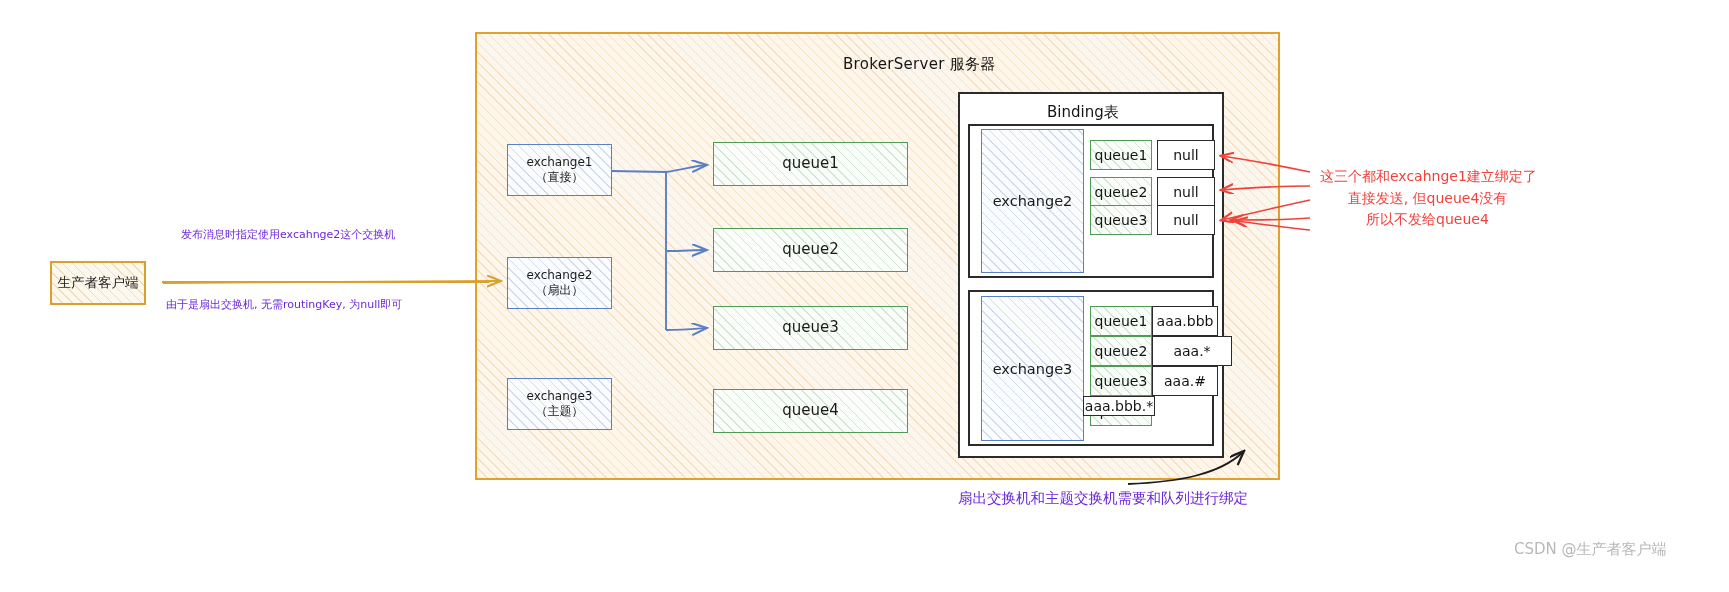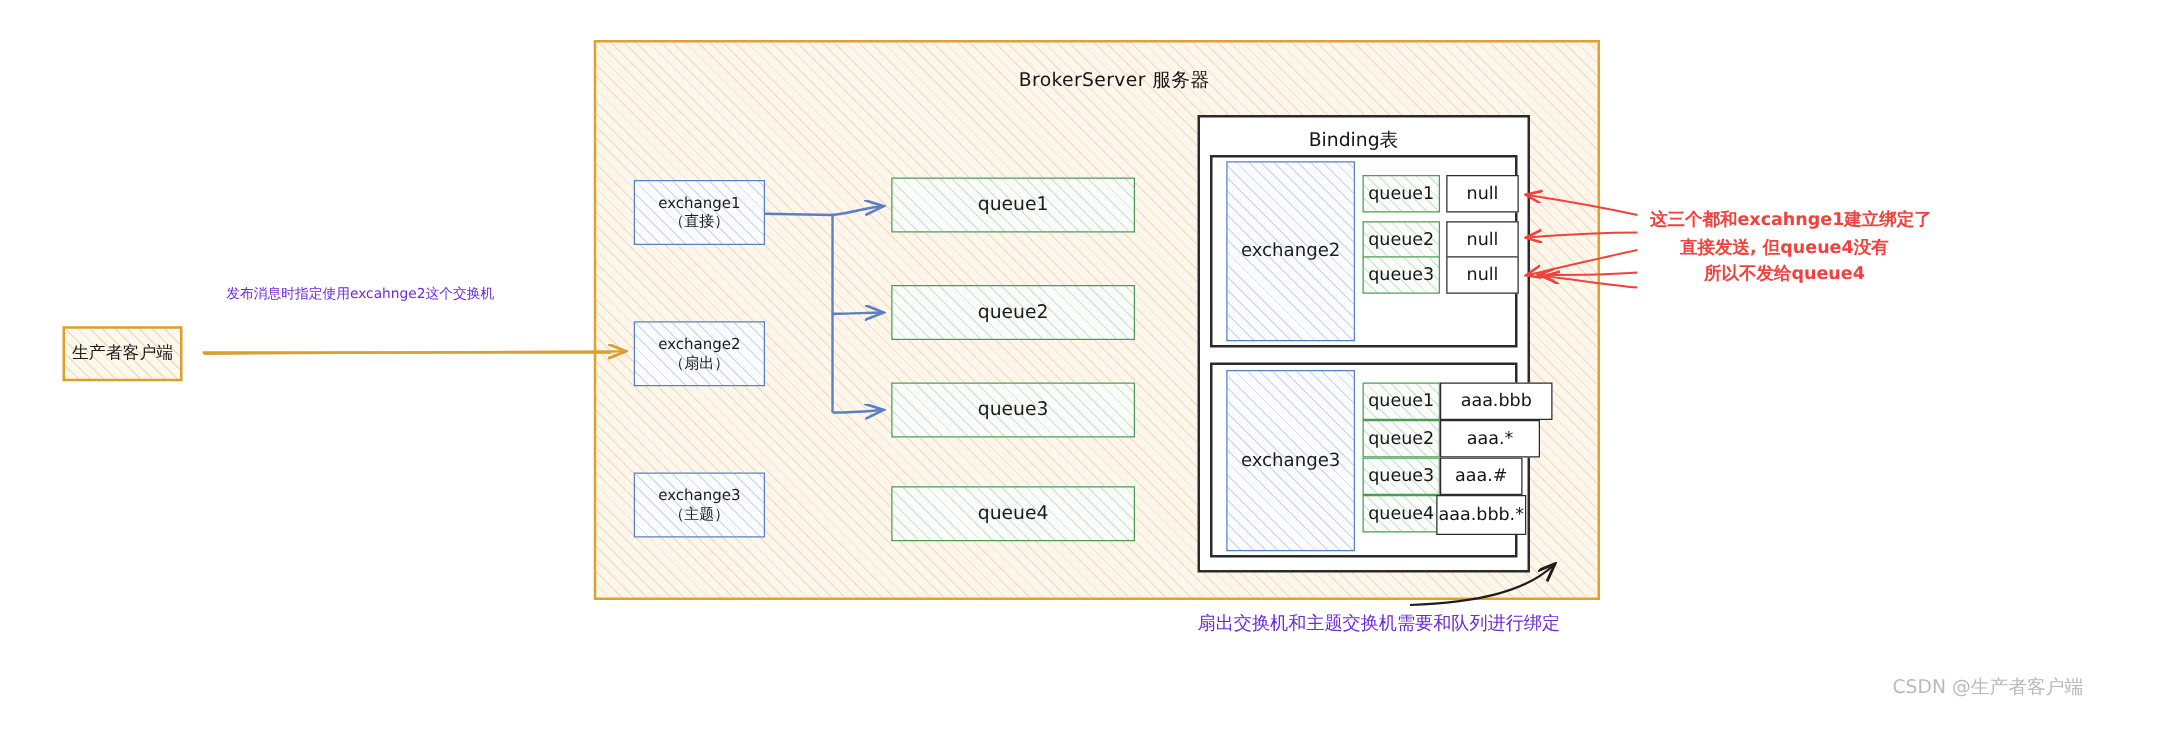--- a/index.html
+++ b/index.html
@@ -37,21 +37,21 @@
         rgba(214,160,60,.30) 0px, rgba(214,160,60,.30) 1px,
         rgba(255,255,255,0) 1px, rgba(255,255,255,0) 7px);
   }
 
   
   .box{position:absolute;box-sizing:border-box;display:flex;
        align-items:center;justify-content:center;text-align:center;
        line-height:1.28;color:#1b1b1b;}
 
   .broker-panel{border:2px solid #e0a22c;}
-  .broker-title{position:absolute;color:#161616;font-size:15px;letter-spacing:.3px;}
+  .broker-title{position:absolute;color:#161616;font-size:15px;letter-spacing:.3px;margin-left:28px;}
 
   .exchange-box{border:1.6px solid #5b7fc4;font-size:12px;}
   .queue-box{border:1.6px solid #4f9a54;font-size:15px;}
 
   .binding-outer{position:absolute;box-sizing:border-box;
      border:2.4px solid #2b2b2b;background:#ffffff;}
   .binding-title{position:absolute;font-size:15px;color:#141414;}
   .bind-group{position:absolute;box-sizing:border-box;border:2.2px solid #2b2b2b;background:#fff;}
   .bind-ex{position:absolute;box-sizing:border-box;border:1.6px solid #5b7fc4;
      display:flex;align-items:center;justify-content:center;font-size:14.5px;color:#1b1b1b;}
@@ -59,21 +59,21 @@
      display:flex;align-items:center;justify-content:center;font-size:14px;color:#141414;}
   .bind-k{position:absolute;box-sizing:border-box;border:1.8px solid #2b2b2b;background:#fff;
      display:flex;align-items:center;justify-content:center;font-size:14px;color:#141414;}
 
   .producer-box{border:2px solid #d9a02e;font-size:13.5px;}
 
   .note{position:absolute;font-size:11px;color:#6d28d9;white-space:nowrap;}
   .note-line{position:absolute;height:0;border-top:2px solid #d9a02e;}
 
   .red-note{position:absolute;color:#f0423c;font-size:14px;line-height:1.55;
-            text-align:center;white-space:nowrap;font-weight:700;}
+            text-align:center;white-space:nowrap;font-weight:400;}
 
   .caption{position:absolute;font-size:14.5px;color:#6d28d9;white-space:nowrap;}
 
   .watermark{position:absolute;color:#b9b9b9;font-size:15px;white-space:nowrap;}
 
   svg.overlay{position:absolute;left:0;top:0;width:1729px;height:592px;
               pointer-events:none;overflow:visible;}
 </style>
 </head>
 <body>
@@ -133,39 +133,40 @@
   <div class="bind-k" style="left:1157px;top:177px;width:58px;height:30px;">null</div>
 
   <div class="bind-q hatch-green" style="left:1090px;top:205px;width:62px;height:30px;">queue3</div>
   <div class="bind-k" style="left:1157px;top:205px;width:58px;height:30px;">null</div>
 
   <div class="bind-group" style="left:968px;top:290px;width:246px;height:156px;"></div>
 
   <div class="bind-ex hatch-blue" style="left:981px;top:296px;width:103px;height:145px;">exchange3</div>
 
   <div class="bind-q hatch-green" style="left:1090px;top:306px;width:62px;height:30px;">queue1</div>
-  <div class="bind-k" style="left:1152px;top:306px;width:90px;height:30px;">aaa.bbb</div>
+  <div class="bind-k" style="left:1152px;top:306px;width:66px;height:30px;">aaa.bbb</div>
 
   <div class="bind-q hatch-green" style="left:1090px;top:336px;width:62px;height:30px;">queue2</div>
   <div class="bind-k" style="left:1152px;top:336px;width:80px;height:30px;">aaa.*</div>
 
   <div class="bind-q hatch-green" style="left:1090px;top:366px;width:62px;height:30px;">queue3</div>
   <div class="bind-k" style="left:1152px;top:366px;width:66px;height:30px;">aaa.#</div>
 
   <div class="bind-q hatch-green" style="left:1090px;top:396px;width:62px;height:30px;">queue4</div>
-  <div class="bind-k" style="left:1149px;top:396px;width:72px;height:32px;">aaa.bbb.*</div>
+  <div class="bind-k" style="left:1083px;top:396px;width:72px;height:20px;">aaa.bbb.*</div>
 
   <div class="box producer-box hatch-gold" style="left:50px;top:261px;width:96px;height:44px;">
     <span>生产者客户端</span>
   </div>
 
   <div class="note" style="left:181px;top:227px;">发布消息时指定使用excahnge2这个交换机</div>
 
   <div class="note-line" style="left:162px;top:281px;width:327px;"></div>
 
+  <div class="note" style="left:166px;top:297px;">由于是扇出交换机, 无需routingKey, 为null即可</div>
 
   <div class="red-note" style="left:1320px;top:166px;width:215px;">
     <span>这三个都和excahnge1建立绑定了</span><br>
     <span>直接发送, 但queue4没有</span><br>
     <span>所以不发给queue4</span>
   </div>
 
   <div class="caption" style="left:958px;top:489px;">扇出交换机和主题交换机需要和队列进行绑定</div>
 
   <div class="watermark" style="left:1514px;top:540px;">CSDN @生产者客户端</div>

